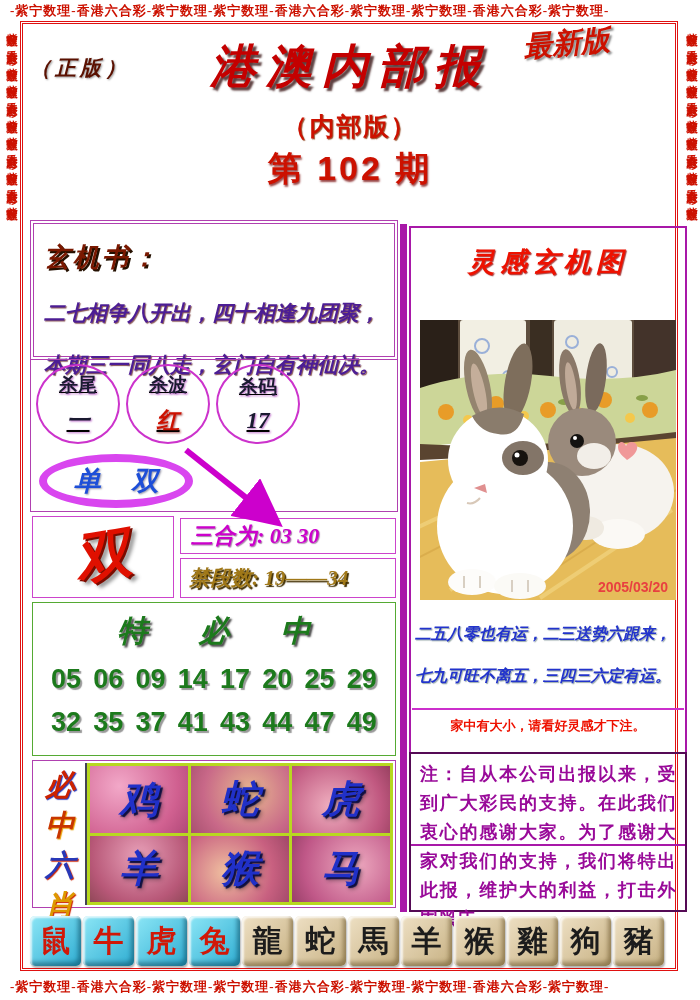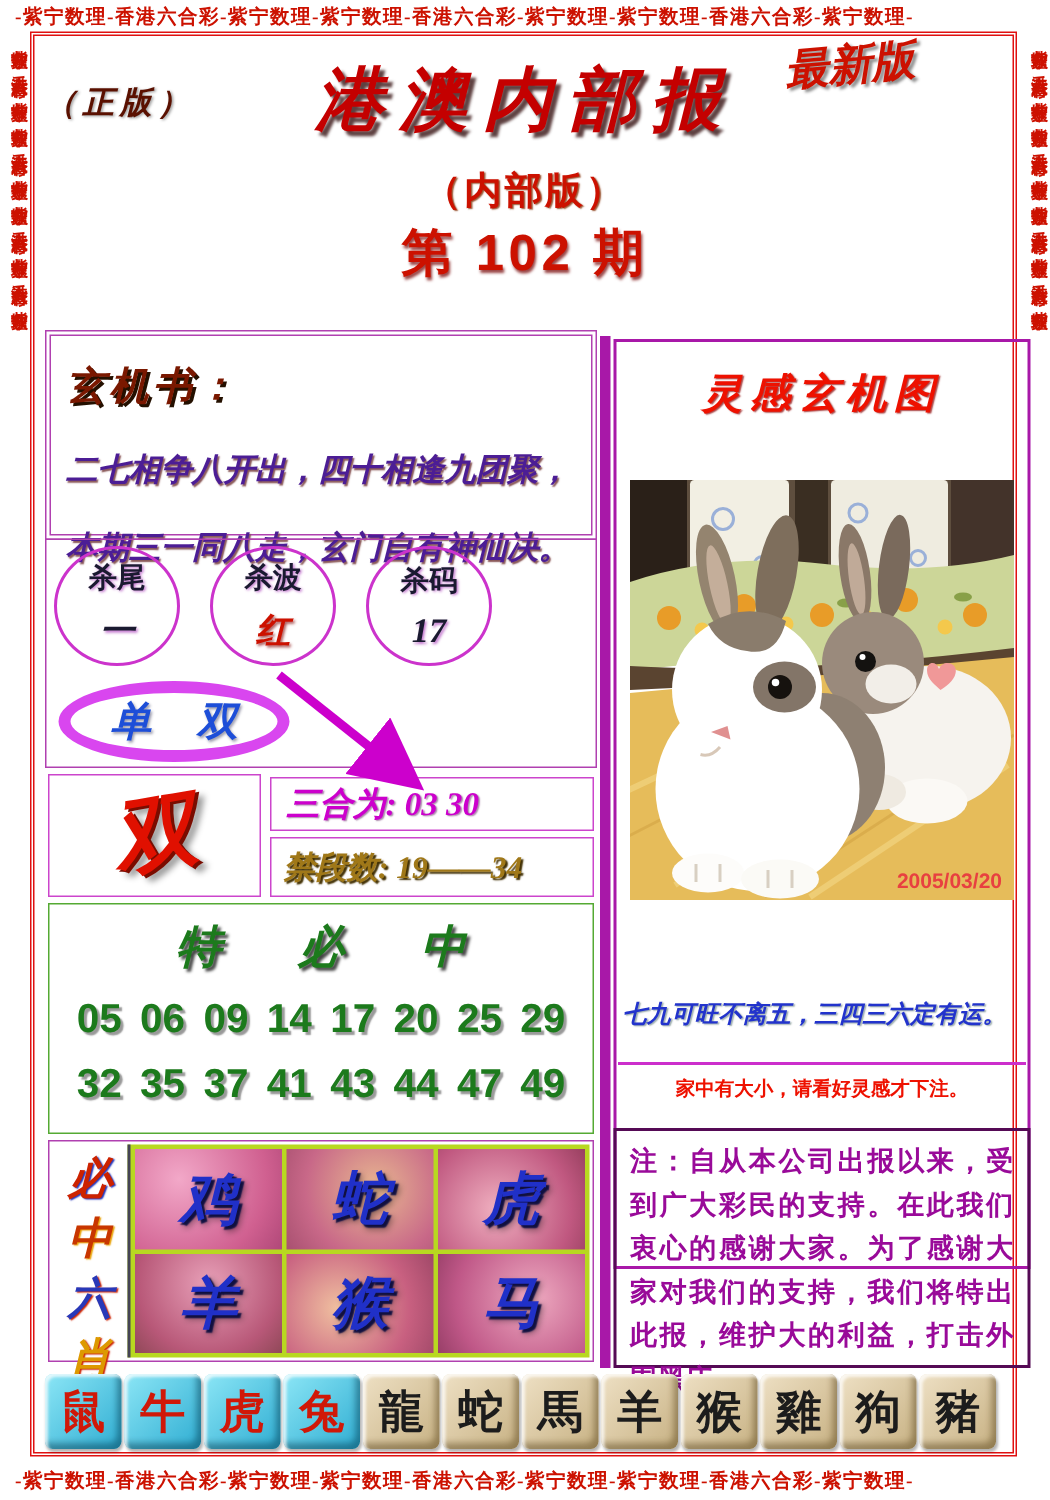--- a/index.html
+++ b/index.html
@@ -32,21 +32,21 @@
 
   
   .box-mystery { left:30px; top:220px; width:368px; height:140px; border:1px solid #b040b0; }
   .box-mystery-inner { position:absolute; inset:2px; border:1px solid #b040b0; padding:16px 10px; }
   .mystery-title { font:bold italic 26px "Liberation Serif", serif; color:#7a1800;
                    text-shadow:2px 2px 0 #241000; letter-spacing:3px; }
   .mystery-line { margin-top:24px; font:bold italic 21px "Liberation Serif", serif; color:#4c1d95;
                   text-shadow:1px 1px 1px #855; white-space:nowrap; }
 
   .box-oracle { left:30px; top:359px; width:368px; height:153px; border:1px solid #b040b0; }
-  .kill-row { display:flex; gap:20px; padding:4px 5px; }
+  .kill-row { display:flex; gap:6px; padding:4px 5px;text-decoration:underline; }
   .kill-circle { width:84px; height:80px; border:2px solid #cc33cc; border-radius:50%;
                  display:flex; flex-direction:column; align-items:center; justify-content:space-evenly; }
   .kill-label { font:bold 19px "Liberation Serif", serif; color:#1a1a30; text-shadow:1px 1px 2px #c070cc; }
   .kill-value { font:bold italic 23px "Liberation Serif", serif; color:#1a1a30; text-shadow:1px 1px 2px #c070cc; }
   .kill-value.red { color:#cc1100; text-shadow:1px 1px 2px #a55; }
   .ds-ellipse { position:absolute; left:8px; top:94px; width:154px; height:54px; border:8px solid #d946ef;
                 border-radius:50%; display:flex; align-items:center; justify-content:center;
                 font:bold italic 27px "Liberation Serif", serif; color:#1d4ed8; letter-spacing:12px;
                 text-indent:12px; text-shadow:1px 1px 2px #99a; }
   .arrow-svg { left:178px; top:444px; width:110px; height:86px; z-index:5; }
@@ -288,20 +288,21 @@
         <circle cx="97" cy="135" r="2.5" fill="#fff"></circle>
         <path d="M54,168 l11,-4 l2,9 z" fill="#e09090"></path>
         <path d="M60,178 q-6,7 -13,5" stroke="#d8c8b8" stroke-width="2" fill="none"></path>
         <ellipse cx="52" cy="262" rx="24" ry="13" fill="#fdfcfa"></ellipse>
         <ellipse cx="100" cy="266" rx="26" ry="13" fill="#fbfaf6"></ellipse>
         <path d="M44,256 l0,12 M60,256 l0,12 M92,260 l0,12 M108,260 l0,12" stroke="#d8cfc2" stroke-width="2"></path>
       </g>
       <text x="248" y="272" text-anchor="end" font-size="14" font-weight="bold" fill="#e84040">2005/03/20</text>
     </svg>
 
+    <div class="verse verse-1">二五八零也有运，二三送势六跟来，</div>
     <div class="verse verse-2">七九可旺不离五，三四三六定有运。</div>
     <div class="insp-sep"></div>
     <div class="notice">家中有大小，请看好灵感才下注。</div>
   </div>
 
   <div class="abs box-note">注：自从本公司出报以来，受到广大彩民的支持。在此我们衷心的感谢大家。为了感谢大家对我们的支持，我们将特出此报，维护大的利益，打击外围黑庄。</div>
 
   <div class="abs zodiac-row">
     <div class="tile blue">鼠</div>
     <div class="tile blue">牛</div>

